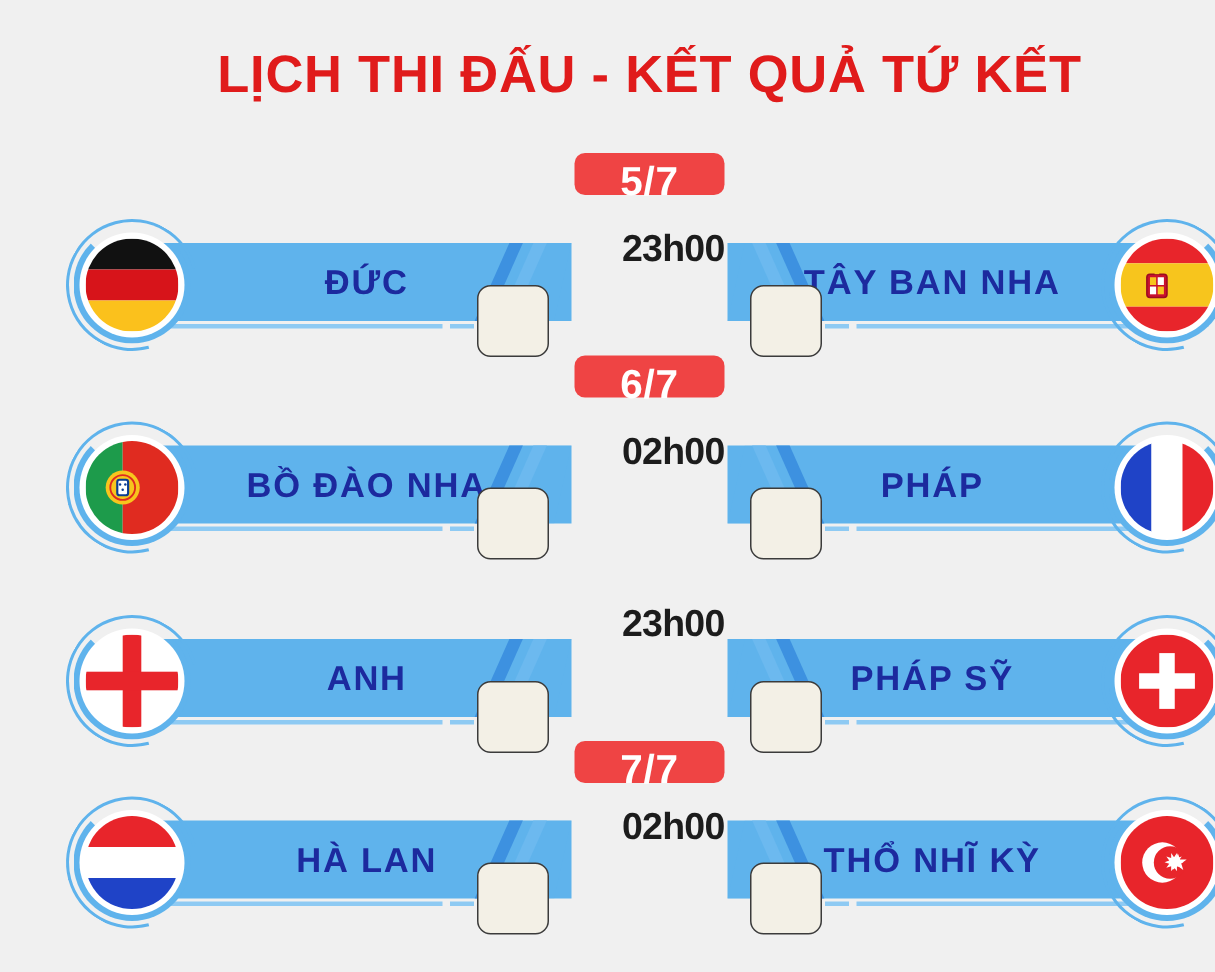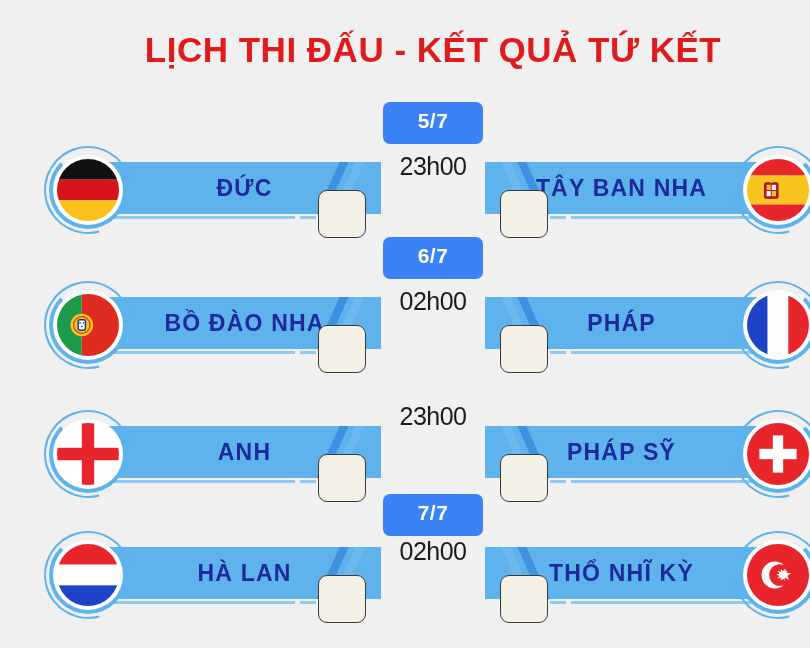--- a/index.html
+++ b/index.html
@@ -37,36 +37,36 @@
 
   
   .center-col {
     position: absolute;
     left: 355px;
     width: 100px;
     text-align: center;
   }
   .date-badge {
     width: 100px;
-    height: 42px;
-    background: #3b82f6;
+    height: 28px;
+    background: #ef4444;
     border-radius: 7px;
     color: #ffffff;
-    font-size: 21px;
+    font-size: 27px;
     font-weight: bold;
     line-height: 38px;
     text-align: center;
     letter-spacing: 0.5px;
   }
   .kick-time {
     width: 100px;
-    text-align: center;
+    text-align: right;
     color: #1c1c1c;
     font-size: 25px;
-    font-weight: normal;
+    font-weight: bold;
     letter-spacing: -0.5px;
   }
 
   
   .row { position: absolute; left: 0; width: 810px; height: 100px; }
 
   .side { position: absolute; top: 0; width: 405px; height: 100px; }
   .side.left  { left: 0; }
   .side.right { left: 405px; }
 

